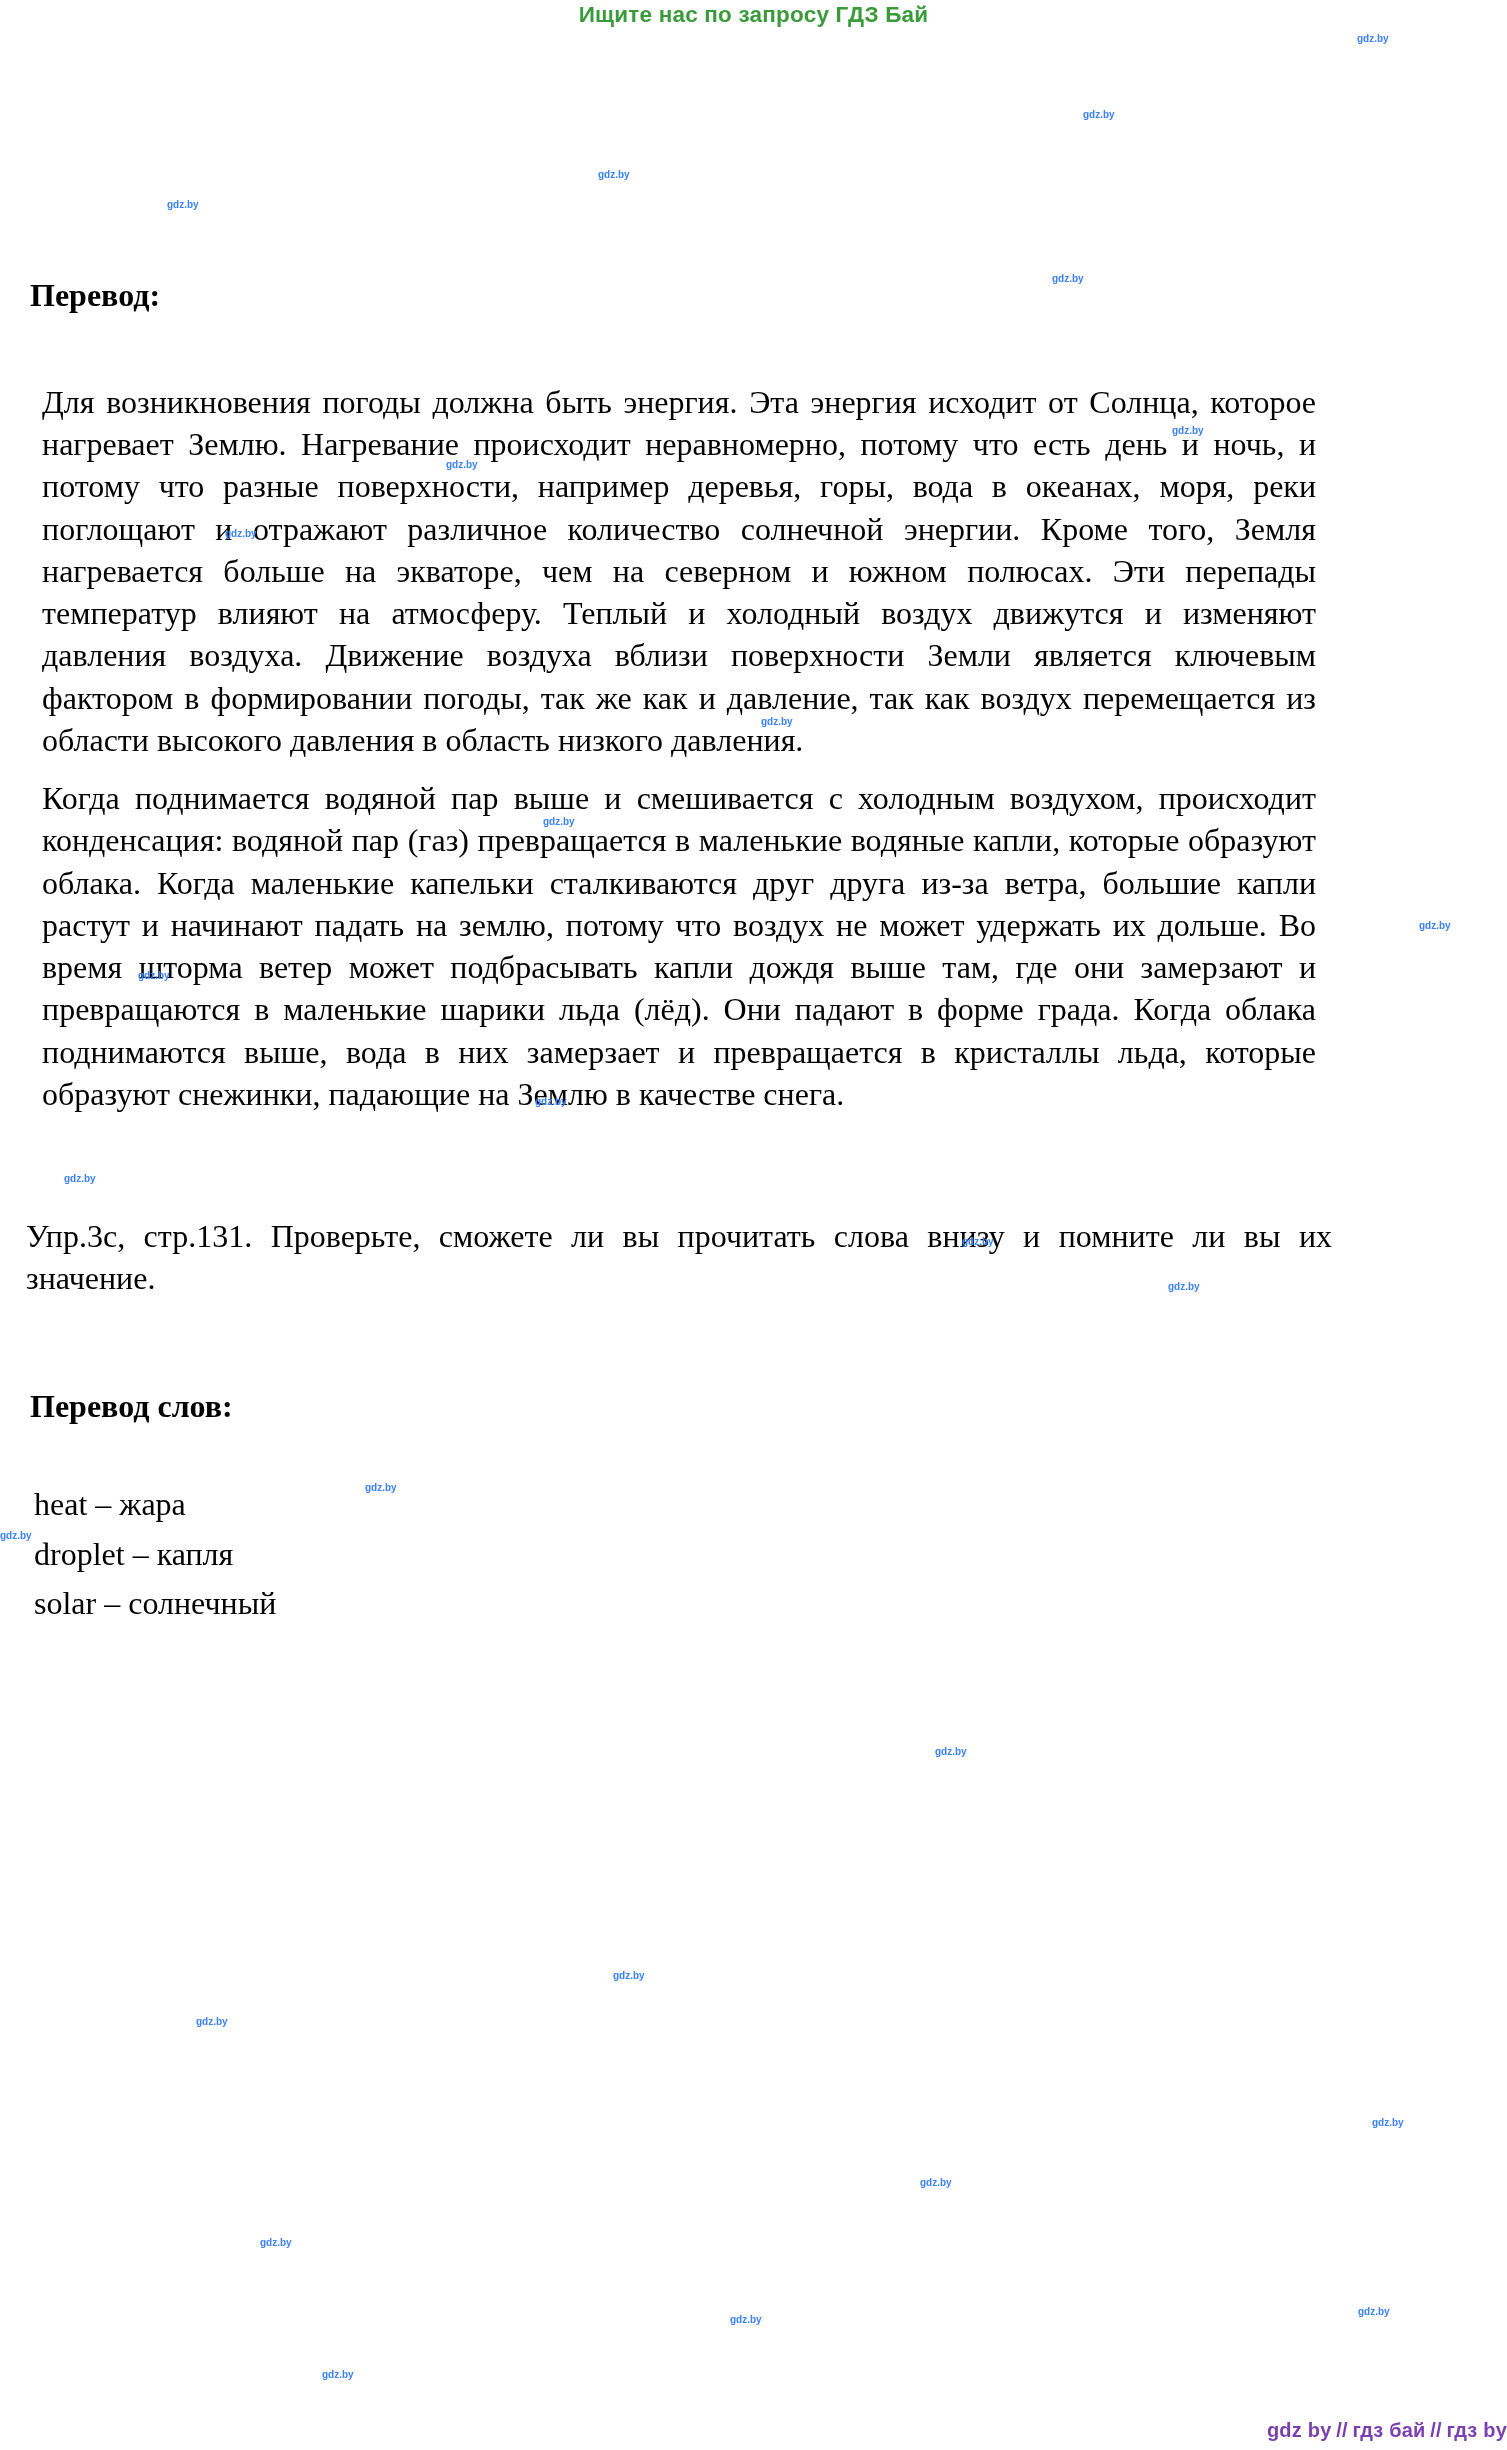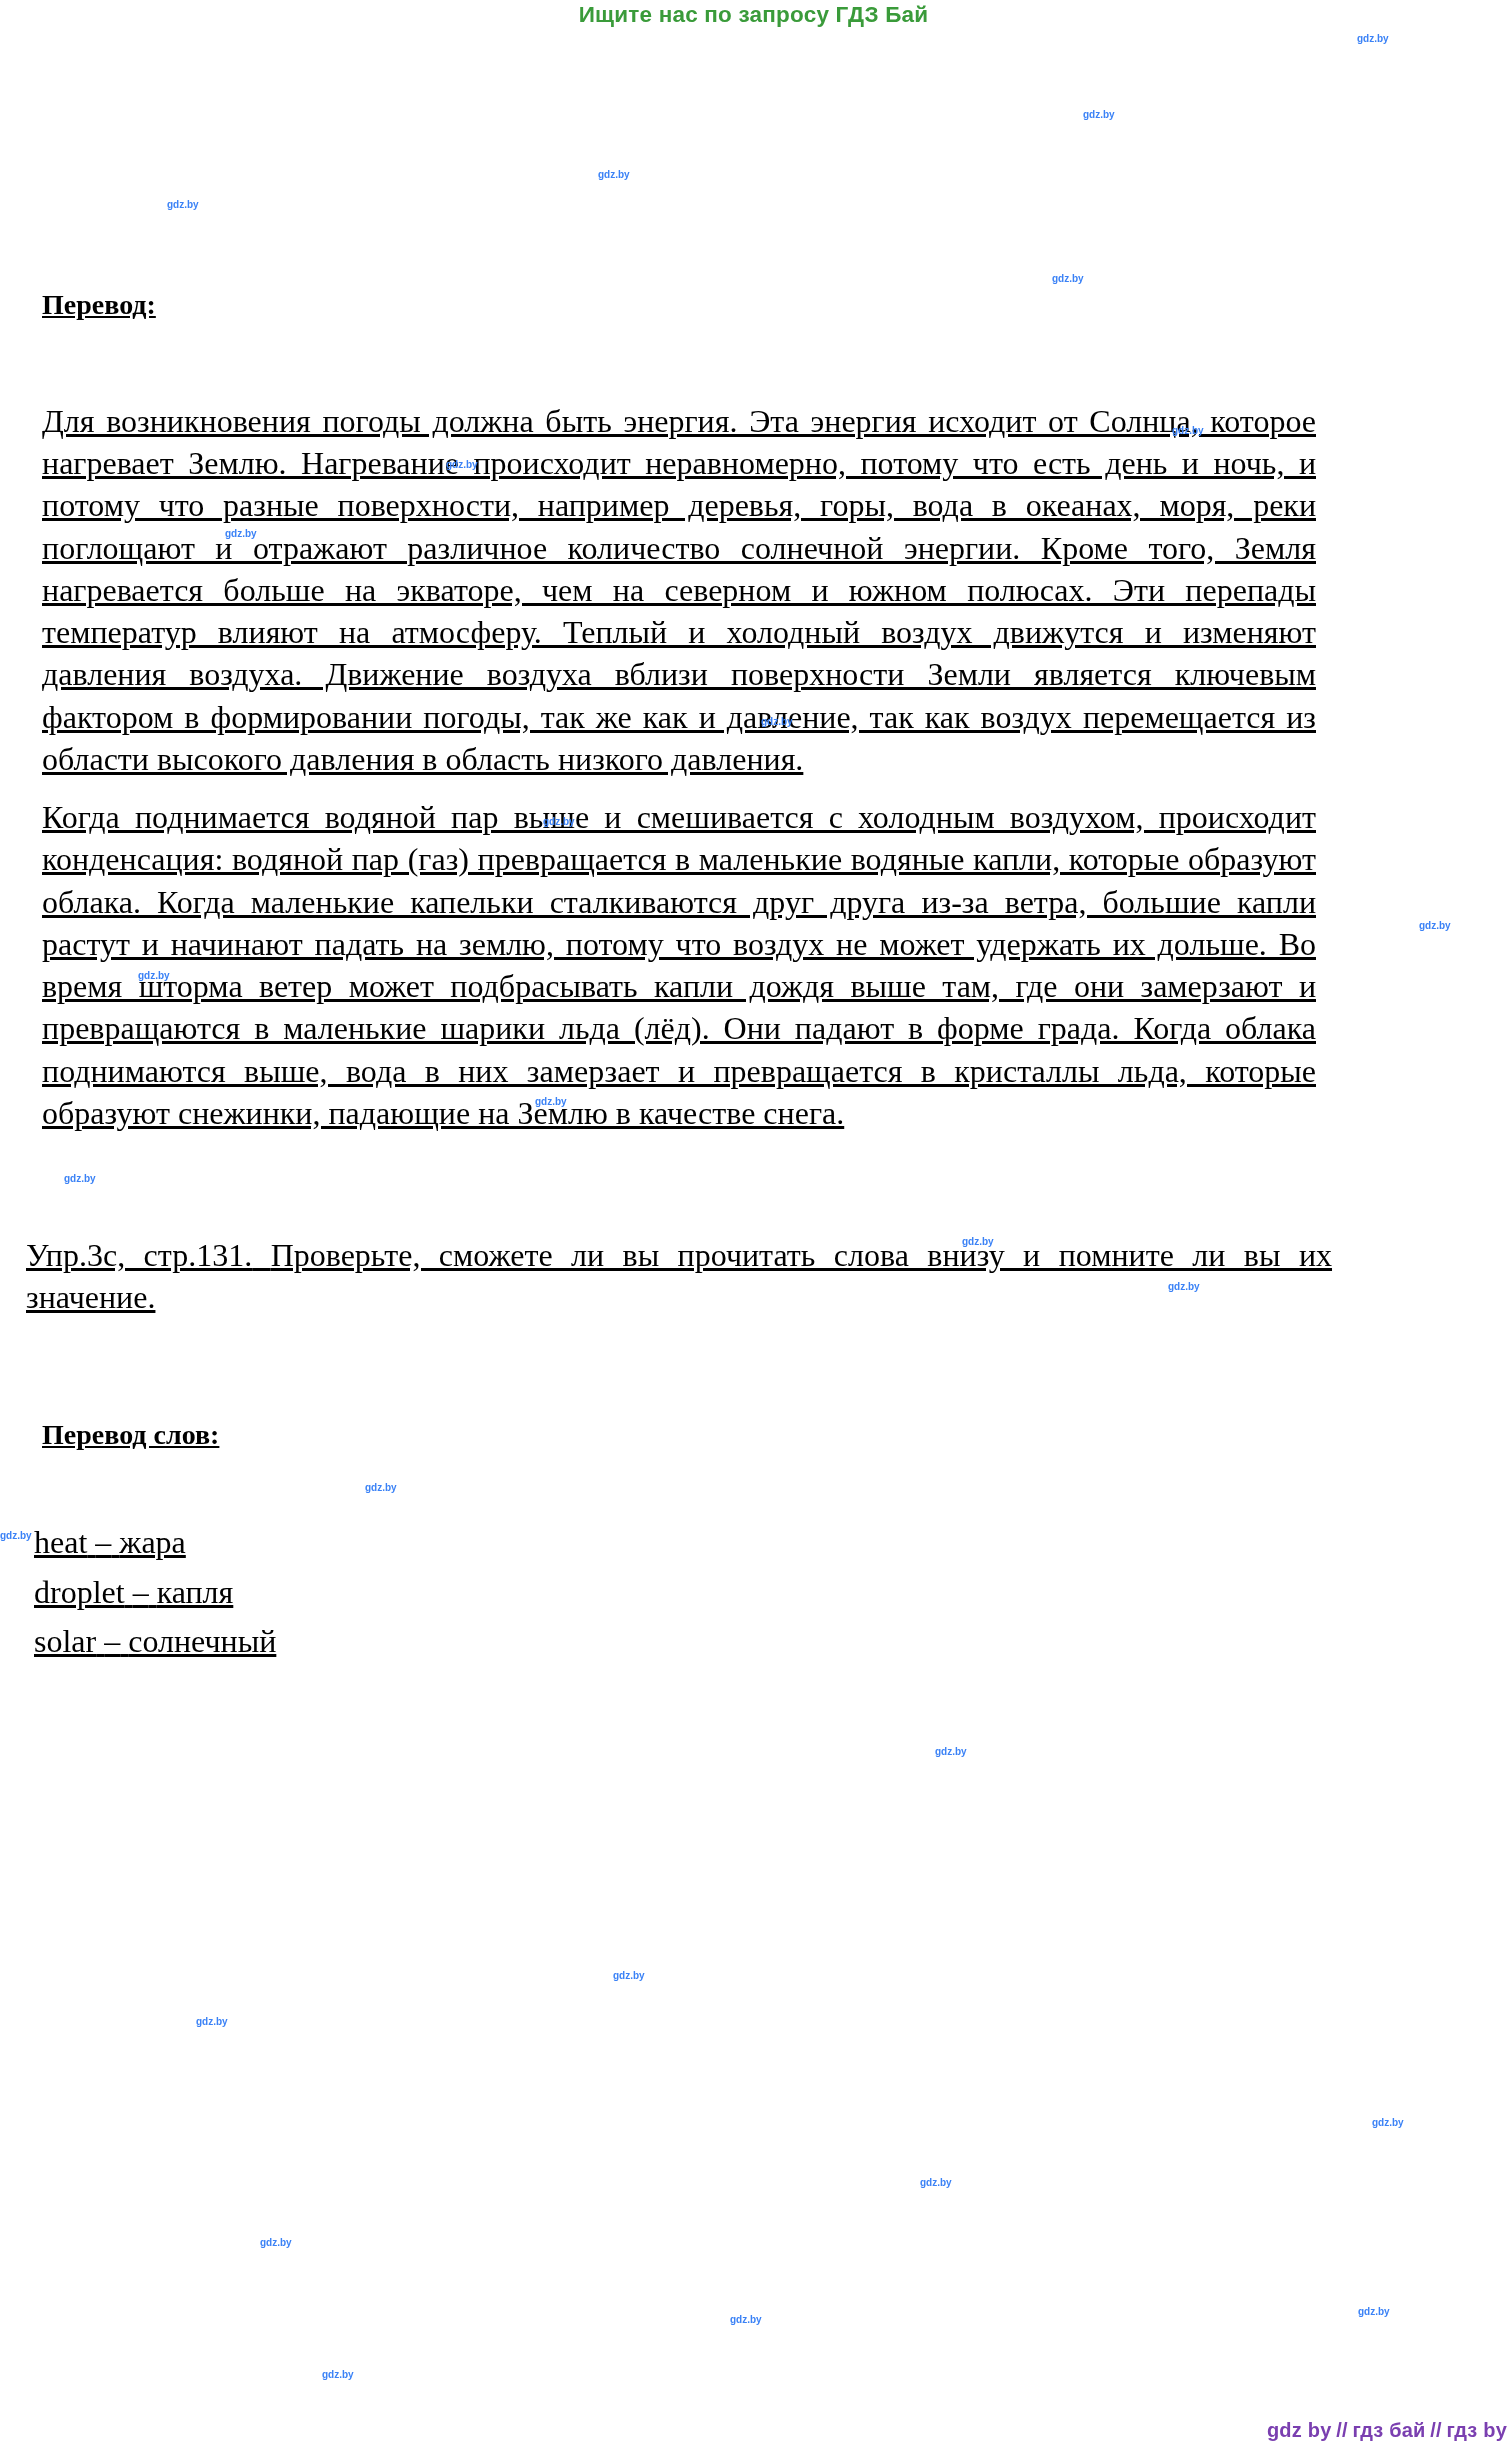--- a/index.html
+++ b/index.html
@@ -14,21 +14,20 @@
     font-family: "Liberation Serif", serif;
     color: #000000;
     overflow: hidden;
   }
   .page {
     position: relative;
     width: 1358px;
     height: 2450px;
     box-sizing: border-box;
     padding: 0 26px;
-    text-decoration: underline;
   }
   .top-banner {
     position: absolute;
     top: 1.6px;
     left: 0;
     width: 1507px;
     text-align: center;
     font-family: "Liberation Sans", sans-serif;
     font-weight: bold;
     font-size: 22.5px;
@@ -42,23 +41,23 @@
   .heading {
     font-size: 32px;
     line-height: 1.30;
     text-align: justify;
     margin: 0;
   }
   .heading .strong {
     font-weight: bold;
   }
   .section-title {
-    font-size: 28px;
+    font-size: 32px;
     font-weight: bold;
-    margin: 16px;
+    margin: 4px;
   }
   .para {
     font-size: 32px;
     line-height: 1.32;
     text-align: justify;
     margin: 16px;
   }
   .spacer-xl { height: 233px; }
   .spacer-l  { height: 85px; }
   .spacer-m  { height: 47px; }

